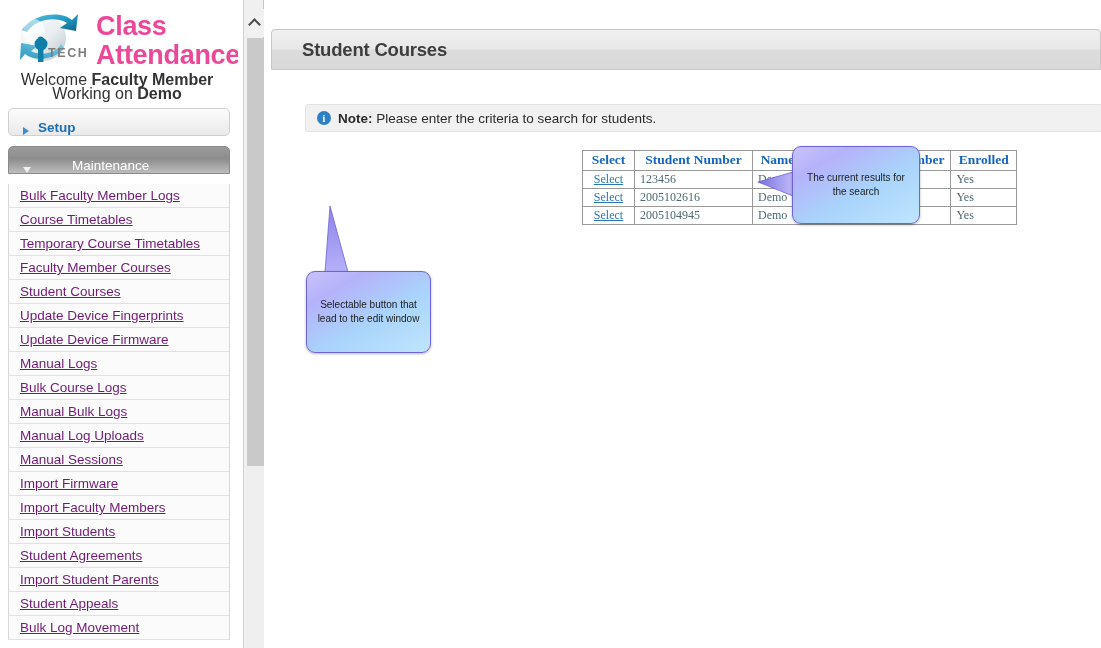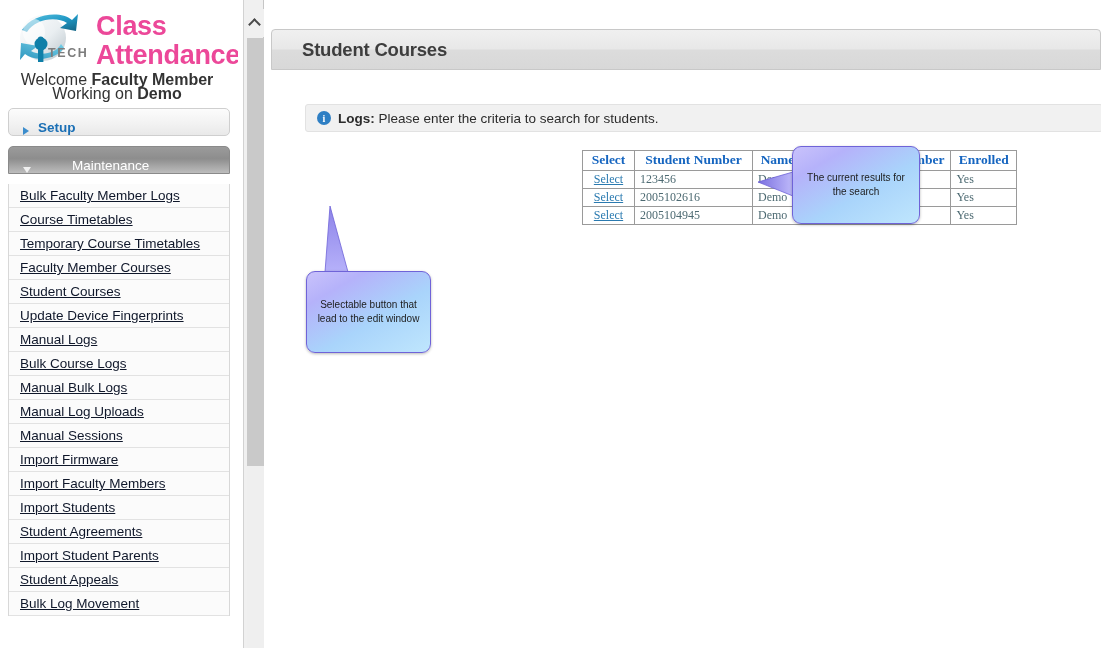--- a/index.html
+++ b/index.html
@@ -96,21 +96,21 @@
   }
   .menu-item {
     height: 24px;
     border-bottom: 1px solid #e2e2e2;
     display: flex; align-items: center;
     padding-left: 11px;
     background: #fbfbfb;
   }
   .menu-item a {
     font-size: 13.5px;
-    color: #0f172a;
+    color: #701a75;
     text-decoration: underline;
     cursor: pointer;
   }
 
   
   #scrollbar {
     position: absolute; left: 243px; top: 0;
     width: 21px; height: 648px;
     background: #f0f0f0;
     border-left: 1px solid #d2d2d2;
@@ -326,20 +326,23 @@
       <div class="menu-item">
           <a>Faculty Member Courses</a>
         </div>
       <div class="menu-item">
           <a>Student Courses</a>
         </div>
       <div class="menu-item">
           <a>Update Device Fingerprints</a>
         </div>
       <div class="menu-item">
+          <a>Update Device Firmware</a>
+        </div>
+      <div class="menu-item">
           <a>Manual Logs</a>
         </div>
       <div class="menu-item">
           <a>Bulk Course Logs</a>
         </div>
       <div class="menu-item">
           <a>Manual Bulk Logs</a>
         </div>
       <div class="menu-item">
           <a>Manual Log Uploads</a>
@@ -380,21 +383,21 @@
   </div>
 
   <div id="main">
 
     <div id="page-header">
       <span id="page-title">Student Courses</span>
     </div>
 
     <div id="note-bar">
       <span id="note-icon">i</span>
-      <span id="note-text"><b>Logs:</b><span> Please enter the criteria to search for students.</span></span>
+      <span id="note-text"><b>Note:</b><span> Please enter the criteria to search for students.</span></span>
     </div>
 
     <table id="results-table">
       <thead>
         <tr>
           <th class="col-sel">Select</th>
           <th class="col-num">Student Number</th>
           <th class="col-name">Name</th>
           <th class="col-sur">Surname</th>
           <th class="col-id">ID Number</th>

